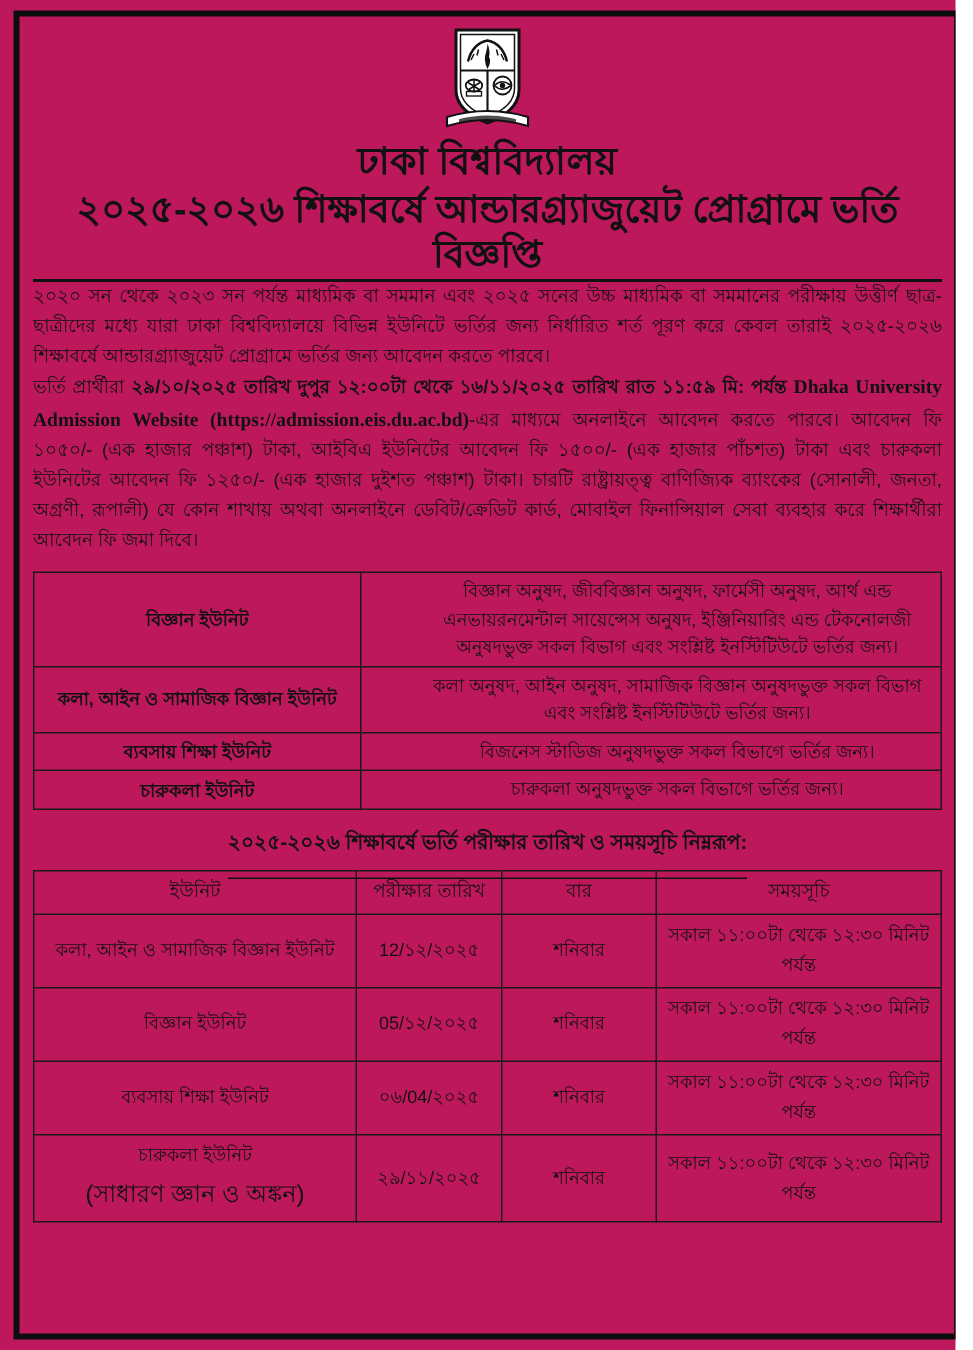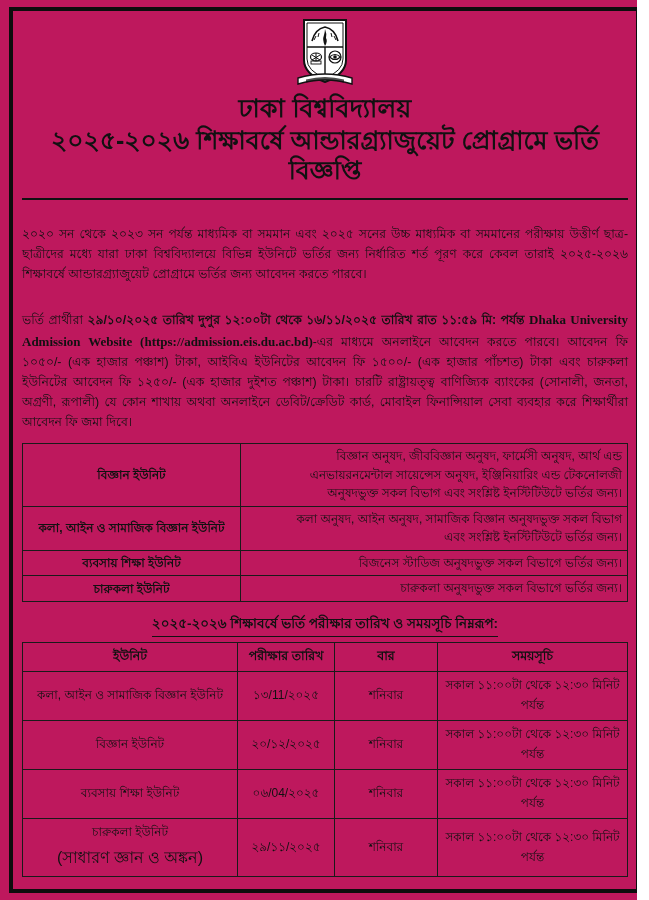--- a/index.html
+++ b/index.html
@@ -60,31 +60,31 @@
   .title-sub {
     text-align: center;
     font-size: 25px;
     font-weight: bold;
     color: #111;
     line-height: 1.2;
     margin-top: 2px;
   }
   .title-sub span {
     border-bottom: 2px solid #111;
-    padding-bottom: 13px;
+    padding-bottom: 1px;
     display: inline-block;
   }
 
   
   .para {
     font-size: 12.3px;
     color: #111;
     text-align: justify;
     line-height: 1.62;
-    margin-top: 25px;
+    margin-top: 0;
   }
   .para.first { }
   .para b { font-weight: bold; }
   .latin {
     font-family: "Liberation Serif", "DejaVu Serif", serif;
     font-weight: bold;
     font-size: 13px;
   }
 
   
@@ -100,40 +100,40 @@
     vertical-align: middle;
   }
   .t-units { margin-top: 10px; }
   .t-units td.unit-name {
     width: 207px;
     text-align: center;
     font-weight: bold;
     line-height: 1.5;
   }
   .t-units td.unit-desc {
-    text-align: right;
+    text-align: center;
     line-height: 1.55;
     padding-left: 40px;
   }
 
   .sched-heading {
     text-align: center;
     font-size: 13.5px;
     font-weight: bold;
     color: #111;
     margin-top: 11px;
     margin-bottom: 6px;
   }
   .sched-heading span {
     border-bottom: 1.5px solid #111;
-    padding-bottom: 5px;
+    padding-bottom: 16px;
   }
   .t-sched th {
     text-align: center;
-    font-weight: bold;
+    font-weight: normal;
     font-size: 12.5px;
     padding: 4px 4px;
   }
   .t-sched td {
     text-align: center;
     font-size: 12px;
     padding: 4px 4px;
   }
   .t-sched .col-unit   { width: 206px; }
   .t-sched .col-date   { width: 88px; }
@@ -212,27 +212,27 @@
         <tr>
           <th class="col-unit">ইউনিট</th>
           <th class="col-date">পরীক্ষার তারিখ</th>
           <th class="col-day">বার</th>
           <th>সময়সূচি</th>
         </tr>
       </thead>
       <tbody>
         <tr>
           <td>কলা, আইন ও সামাজিক বিজ্ঞান ইউনিট</td>
-          <td>১৩/11/২০২৫</td>
+          <td>12/১২/২০২৫</td>
           <td>শনিবার</td>
           <td>সকাল ১১:০০টা থেকে ১২:৩০ মিনিট পর্যন্ত</td>
         </tr>
         <tr>
           <td>বিজ্ঞান ইউনিট</td>
-          <td>২০/১২/২০২৫</td>
+          <td>05/১২/২০২৫</td>
           <td>শনিবার</td>
           <td>সকাল ১১:০০টা থেকে ১২:৩০ মিনিট পর্যন্ত</td>
         </tr>
         <tr>
           <td>ব্যবসায় শিক্ষা ইউনিট</td>
           <td>০৬/04/২০২৫</td>
           <td>শনিবার</td>
           <td>সকাল ১১:০০টা থেকে ১২:৩০ মিনিট পর্যন্ত</td>
         </tr>
         <tr>

